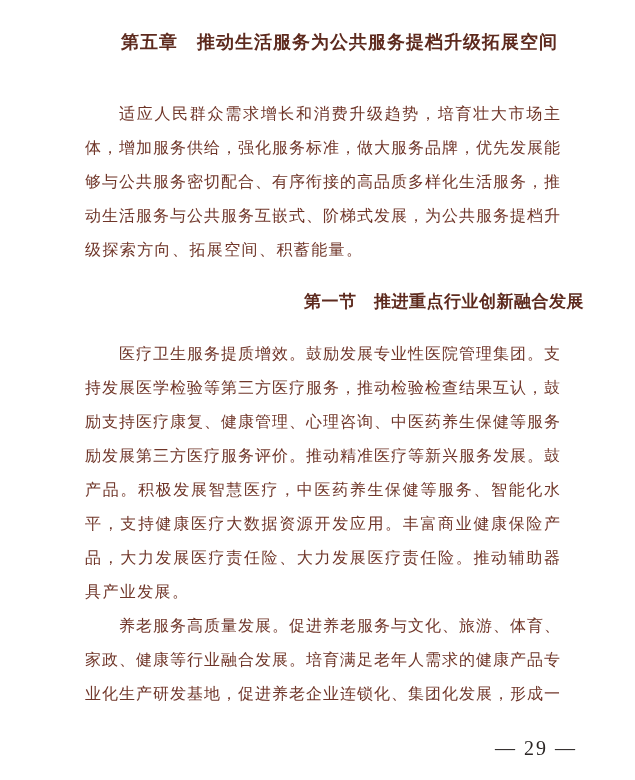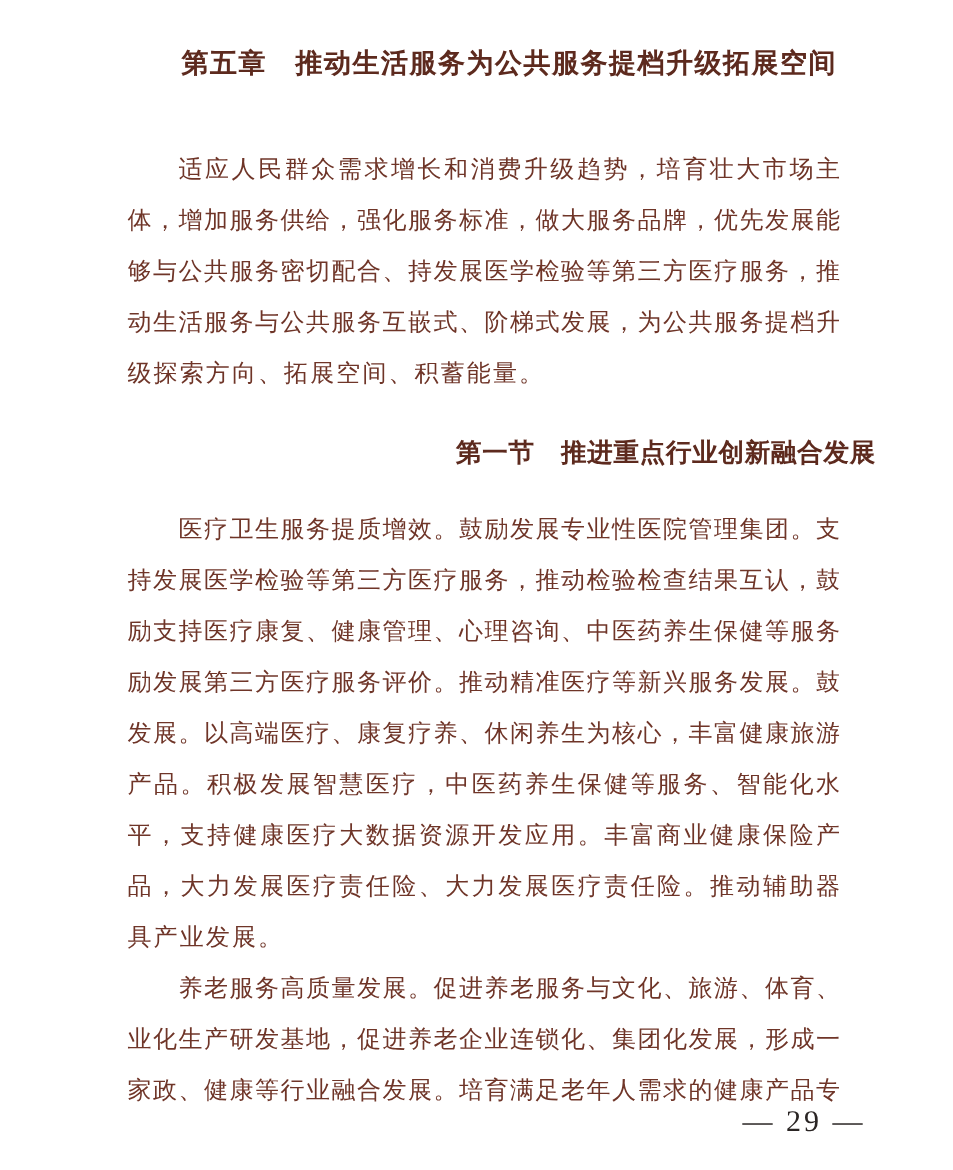--- a/index.html
+++ b/index.html
@@ -79,37 +79,36 @@
 </head>
 <body>
 
 <div class="page">
   <div class="chapter-title">第五章　推动生活服务为公共服务提档升级拓展空间</div>
 
   <div class="content">
       <div>
         <div class="line first">适应人民群众需求增长和消费升级趋势，培育壮大市场主</div>
         <div class="line">体，增加服务供给，强化服务标准，做大服务品牌，优先发展能</div>
-        <div class="line">够与公共服务密切配合、持发展医学检验等第三方医疗服务，推</div>
+        <div class="line">够与公共服务密切配合、有序衔接的高品质多样化生活服务，推</div>
         <div class="line">动生活服务与公共服务互嵌式、阶梯式发展，为公共服务提档升</div>
         <div class="line short">级探索方向、拓展空间、积蓄能量。</div>
       </div>
       <div class="section-heading">第一节　推进重点行业创新融合发展</div>
       <div>
         <div class="line first">医疗卫生服务提质增效。鼓励发展专业性医院管理集团。支</div>
         <div class="line">持发展医学检验等第三方医疗服务，推动检验检查结果互认，鼓</div>
         <div class="line">励支持医疗康复、健康管理、心理咨询、中医药养生保健等服务</div>
         <div class="line">励发展第三方医疗服务评价。推动精准医疗等新兴服务发展。鼓</div>
-        <div class="line">发展。以高端医疗、康复疗养、休闲养生为核心，丰富健康旅游</div>
         <div class="line">产品。积极发展智慧医疗，中医药养生保健等服务、智能化水</div>
         <div class="line">平，支持健康医疗大数据资源开发应用。丰富商业健康保险产</div>
         <div class="line">品，大力发展医疗责任险、大力发展医疗责任险。推动辅助器</div>
         <div class="line short">具产业发展。</div>
       </div>
       <div>
         <div class="line first">养老服务高质量发展。促进养老服务与文化、旅游、体育、</div>
+        <div class="line">家政、健康等行业融合发展。培育满足老年人需求的健康产品专</div>
         <div class="line">业化生产研发基地，促进养老企业连锁化、集团化发展，形成一</div>
-        <div class="line">家政、健康等行业融合发展。培育满足老年人需求的健康产品专</div>
       </div>
     </div>
 
   <div class="page-number">— 29 —</div>
 </div>
 
 </body></html>

